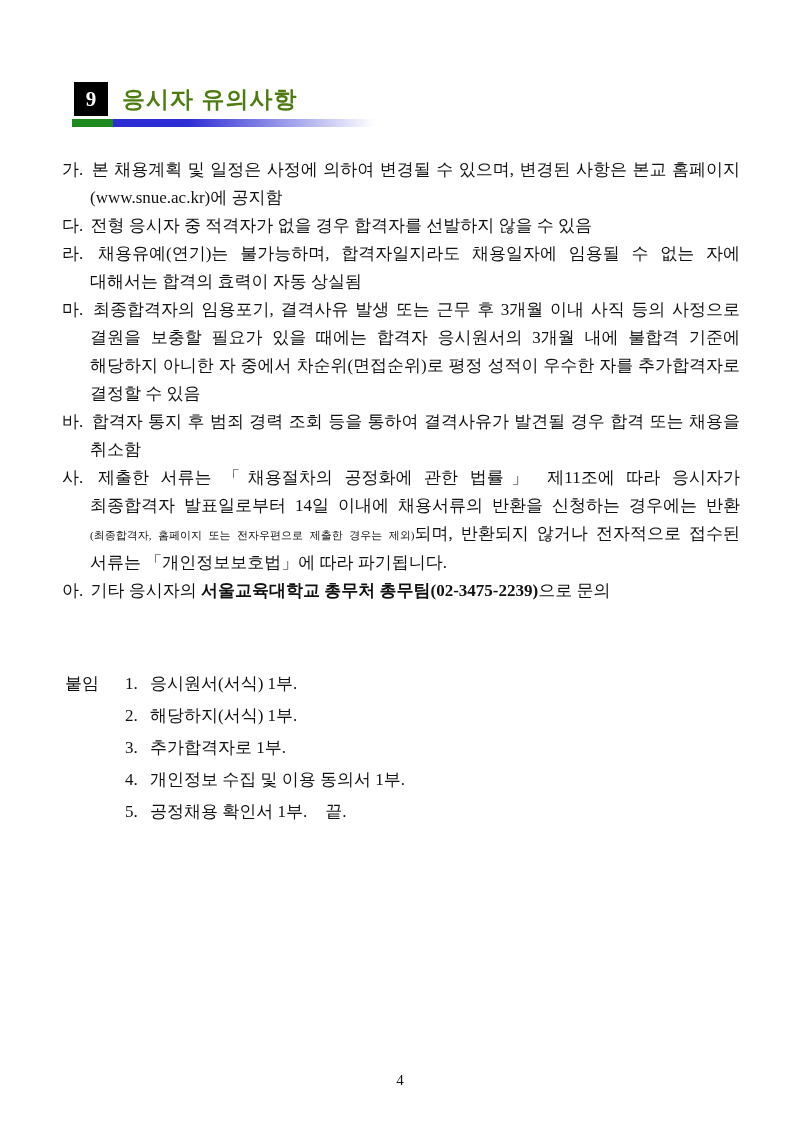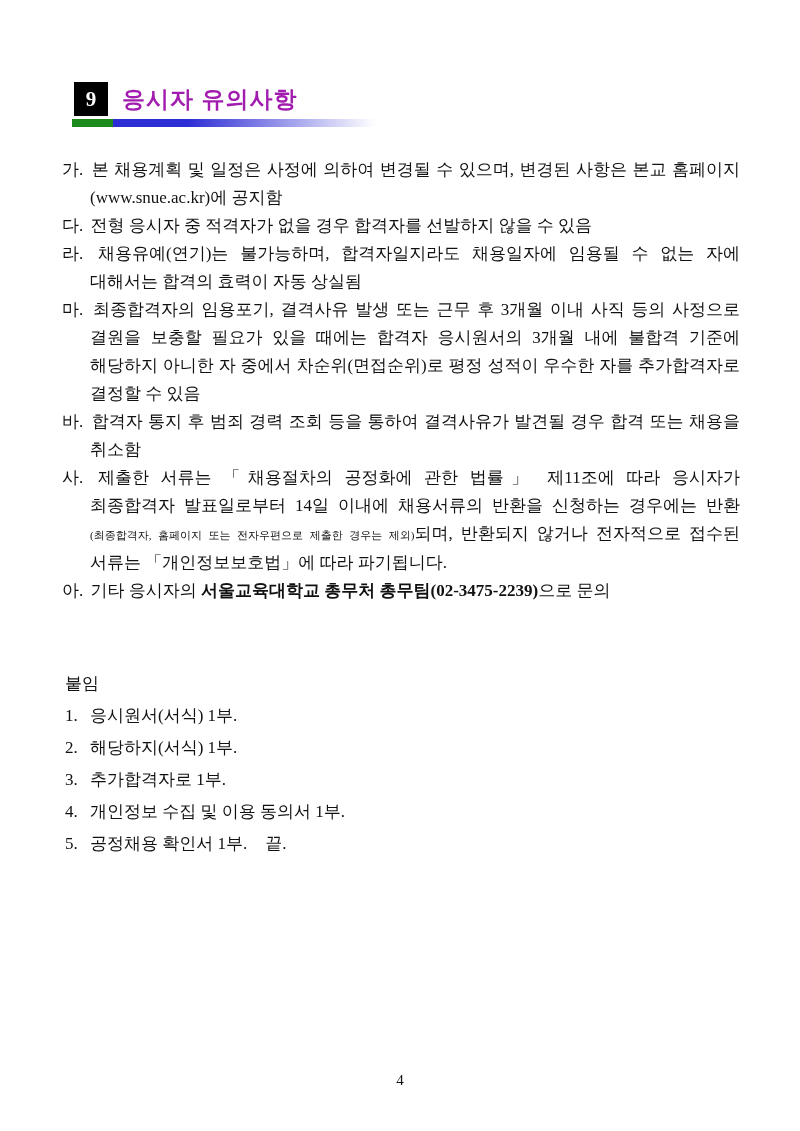--- a/index.html
+++ b/index.html
@@ -32,21 +32,21 @@
     justify-content: center;
     font-size: 21px;
     font-weight: 700;
   }
   .section-title {
     margin-left: 14px;
     font-family: "Liberation Sans", "DejaVu Sans", sans-serif;
     font-weight: 700;
     font-size: 23px;
     letter-spacing: 1px;
-    color: #a21caf;
+    color: #4d7c0f;
     white-space: nowrap;
   }
   .accent-bar {
     position: absolute;
     top: 119px;
     left: 72px;
     width: 303px;
     height: 8px;
   }
 
@@ -74,21 +74,20 @@
   .attach {
     position: absolute;
     top: 668px;
     left: 65px;
     width: 675px;
     font-size: 17px;
     line-height: 32px;
     display: flex;
     align-items: flex-start;
     word-break: keep-all;
-    flex-direction: column;
   }
   .attach-label { width: 60px; flex: none; }
   .attach-item .num { display: inline-block; min-width: 18px; margin-right: 7px; }
   .end-mark { margin-left: 18px; }
 
   
   .footer {
     position: absolute;
     top: 1072px;
     left: 0;

